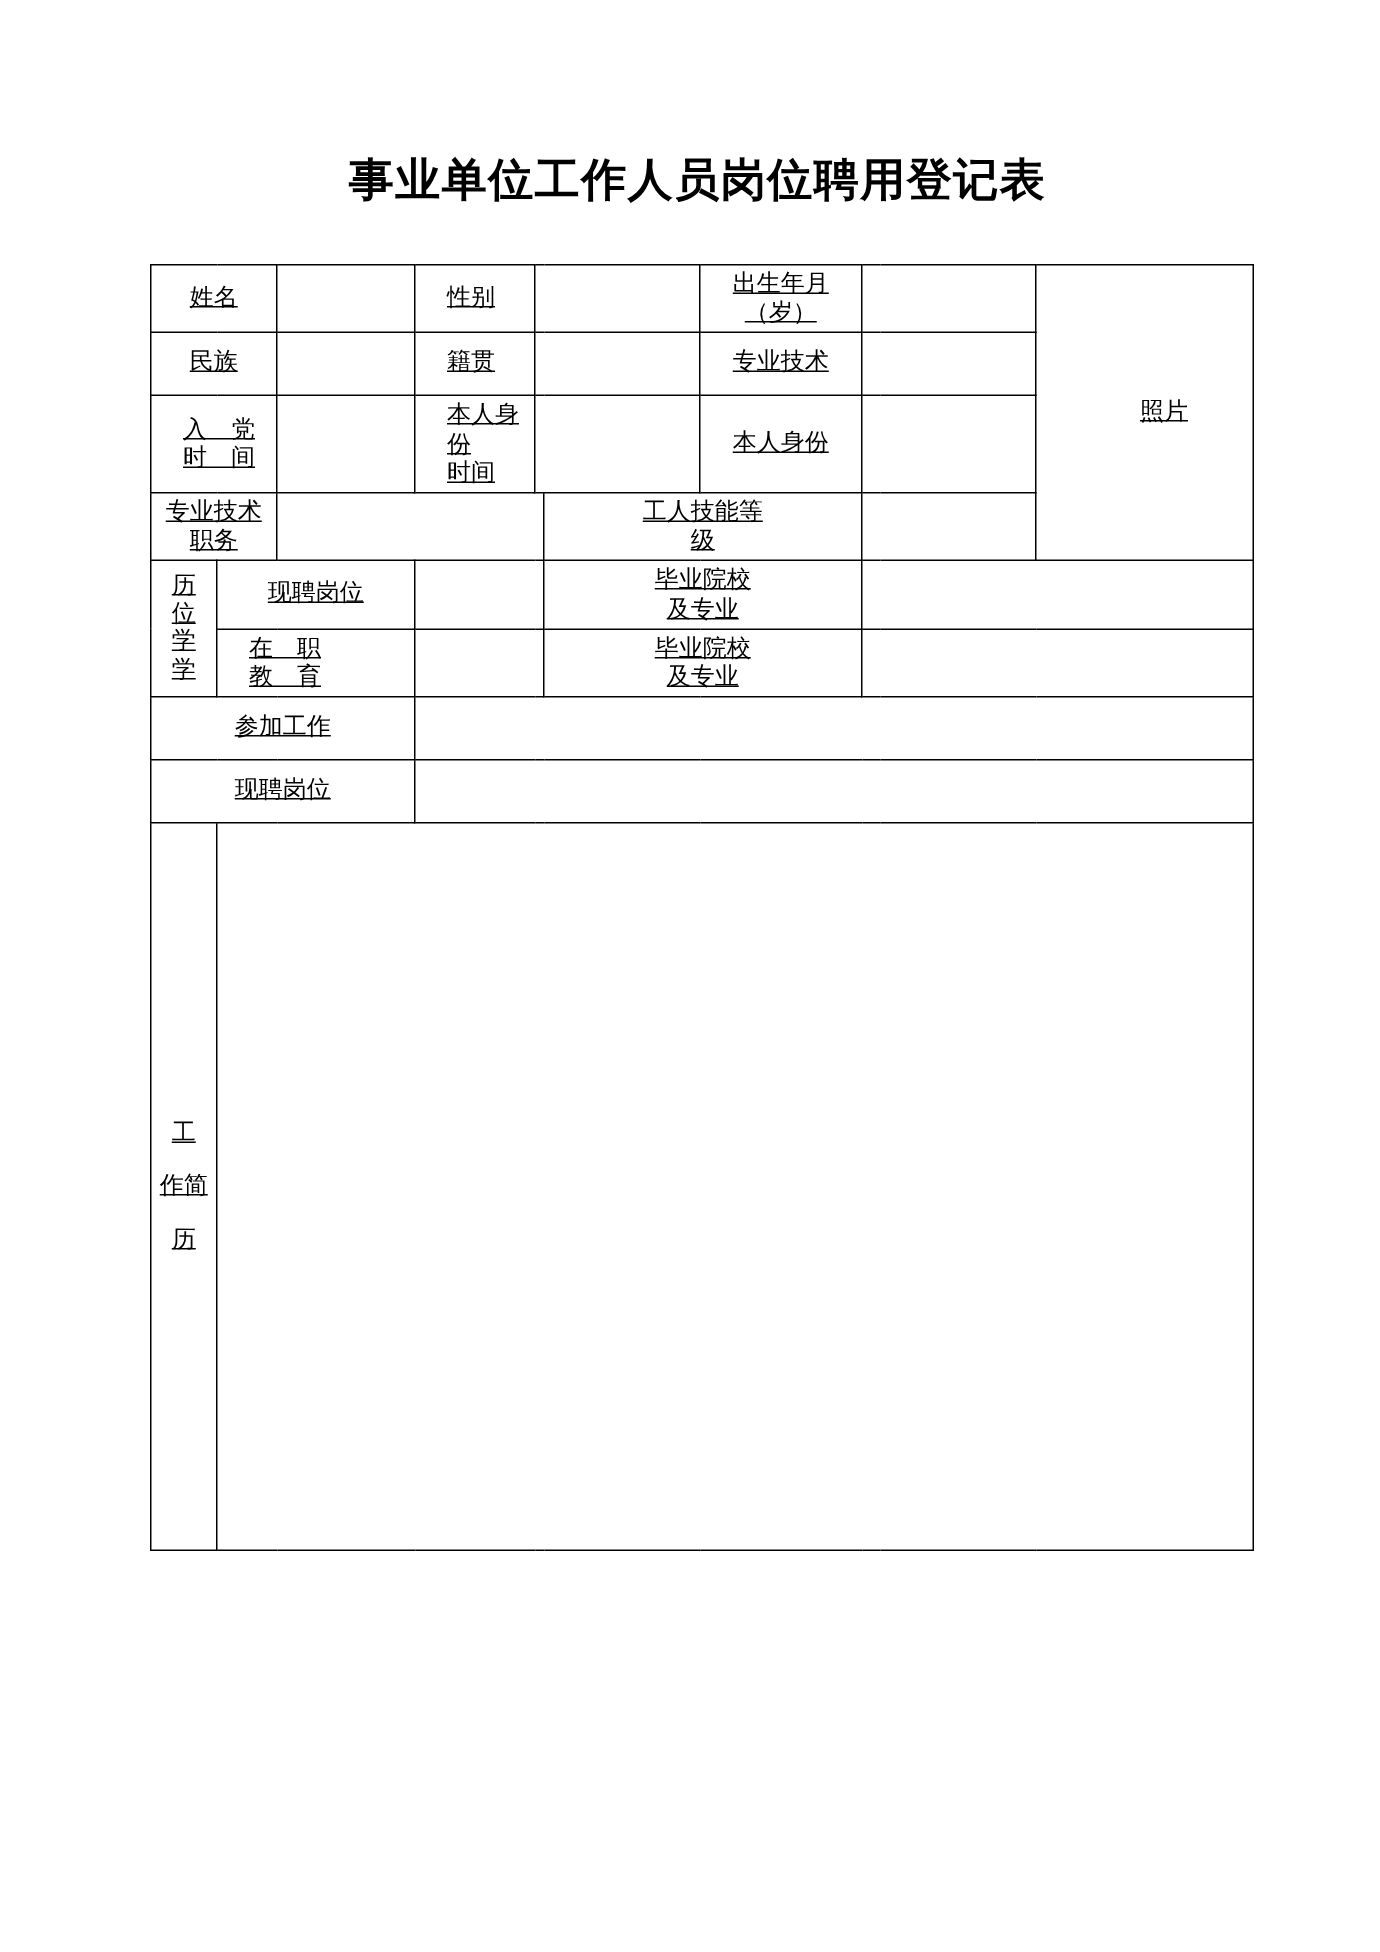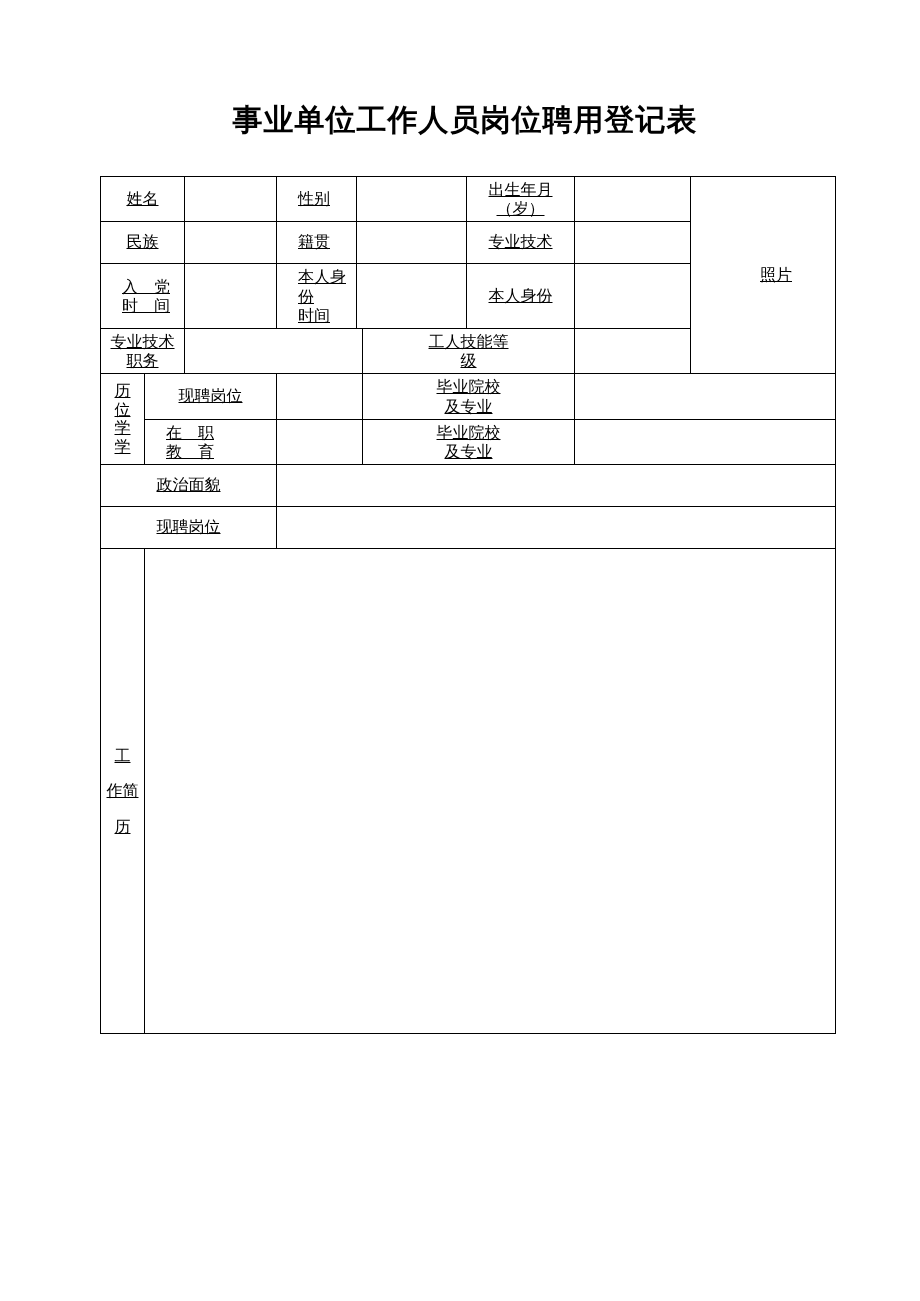--- a/index.html
+++ b/index.html
@@ -145,21 +145,21 @@
   <tr style="height:40px">
     <td colspan="2" class="two-line left-align"><span style="white-space:pre-line">在　职
 教　育</span></td>
     <td colspan="2"></td>
     <td colspan="2" class="two-line"><span style="white-space:pre-line">毕业院校
 及专业</span></td>
     <td colspan="3"></td>
   </tr>
 
   <tr style="height:40px">
-    <td colspan="3">政治面貌</td>
+    <td colspan="3">参加工作</td>
     <td colspan="7"></td>
   </tr>
 
   <tr style="height:40px">
     <td colspan="3">现聘岗位</td>
     <td colspan="7"></td>
   </tr>
 
   <tr>
     <td class="big-vert"><span style="white-space:pre-line">工

